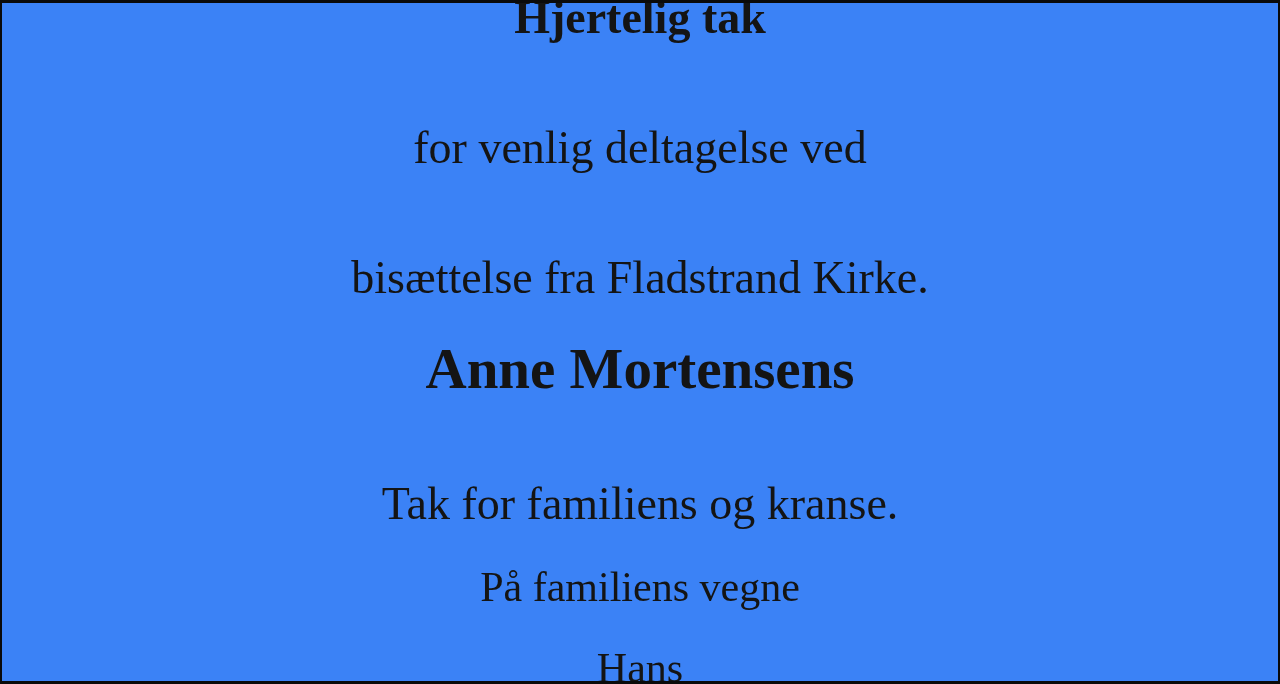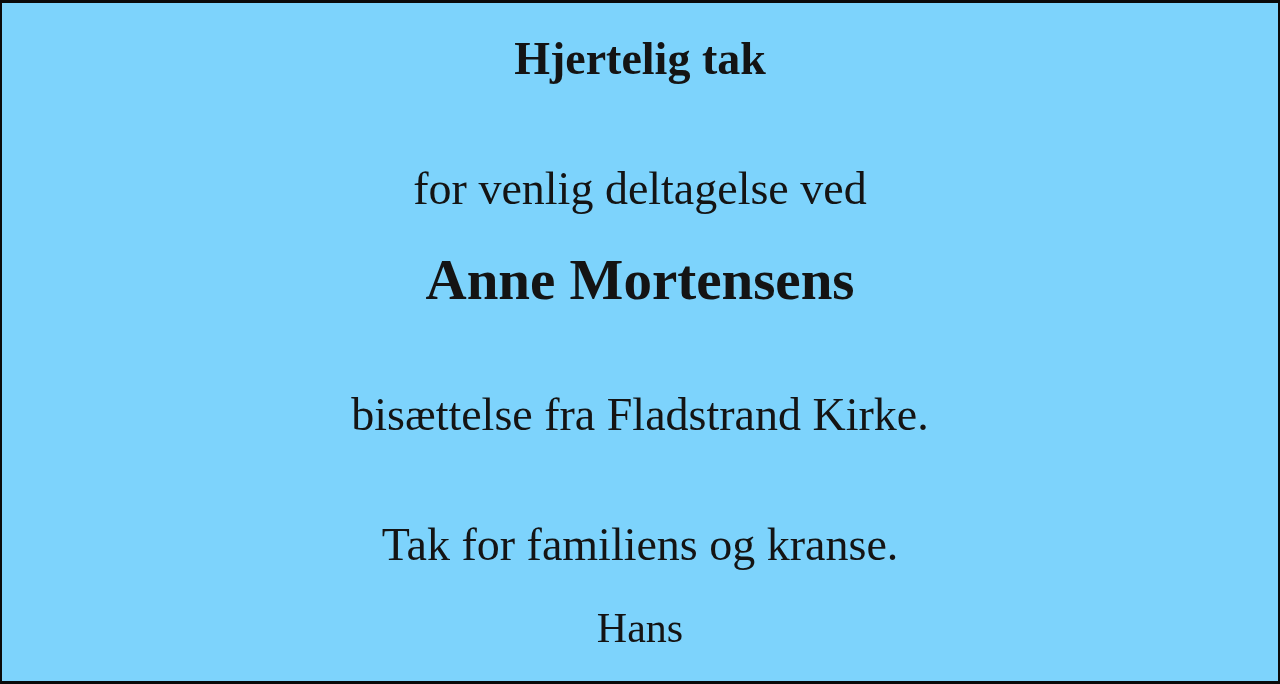--- a/index.html
+++ b/index.html
@@ -5,21 +5,21 @@
   html, body {
     margin: 0;
     padding: 0;
     background: #ffffff;
   }
   .page {
     position: relative;
     width: 1280px;
     height: 684px;
     box-sizing: border-box;
-    background: #7dd3fc;
+    background: #3b82f6;
     border-top: 3px solid #0a0a0a;
     border-bottom: 3px solid #0a0a0a;
     border-left: 2px solid #0a0a0a;
     border-right: 2px solid #0a0a0a;
     overflow: hidden;
     font-family: "Liberation Serif", "DejaVu Serif", serif;
     color: #141414;
   }
   .notice {
     height: 100%;
@@ -56,18 +56,19 @@
     font-weight: normal;
   }
 </style>
 </head>
 <body>
 
 <div class="page">
   <div class="notice">
     <div class="line line-heading">Hjertelig tak</div>
     <div class="line line-regular">for venlig deltagelse ved</div>
+    <div class="line line-regular">bisættelse fra Fladstrand Kirke.</div>
     <div class="line line-name">Anne Mortensens</div>
-    <div class="line line-regular">bisættelse fra Fladstrand Kirke.</div>
     <div class="line line-regular">Tak for familiens og kranse.</div>
+    <div class="line line-small">På familiens vegne</div>
     <div class="line line-signature">Hans</div>
   </div>
 </div>
 
 </body></html>

